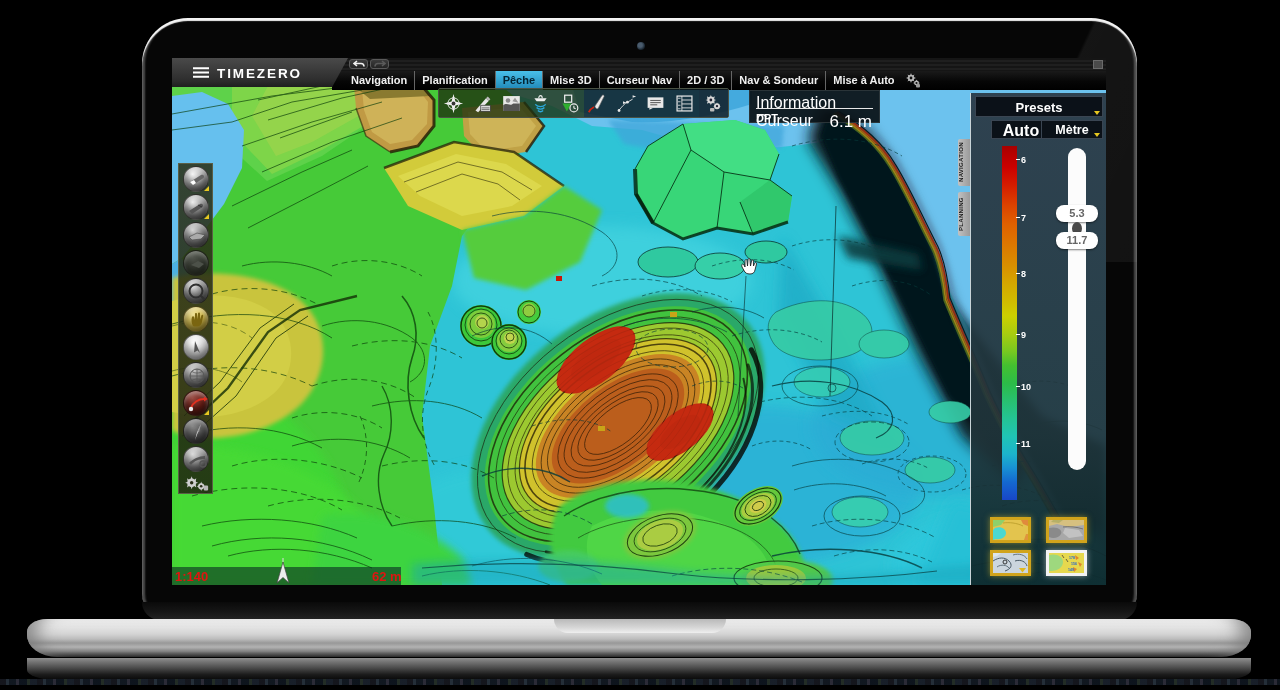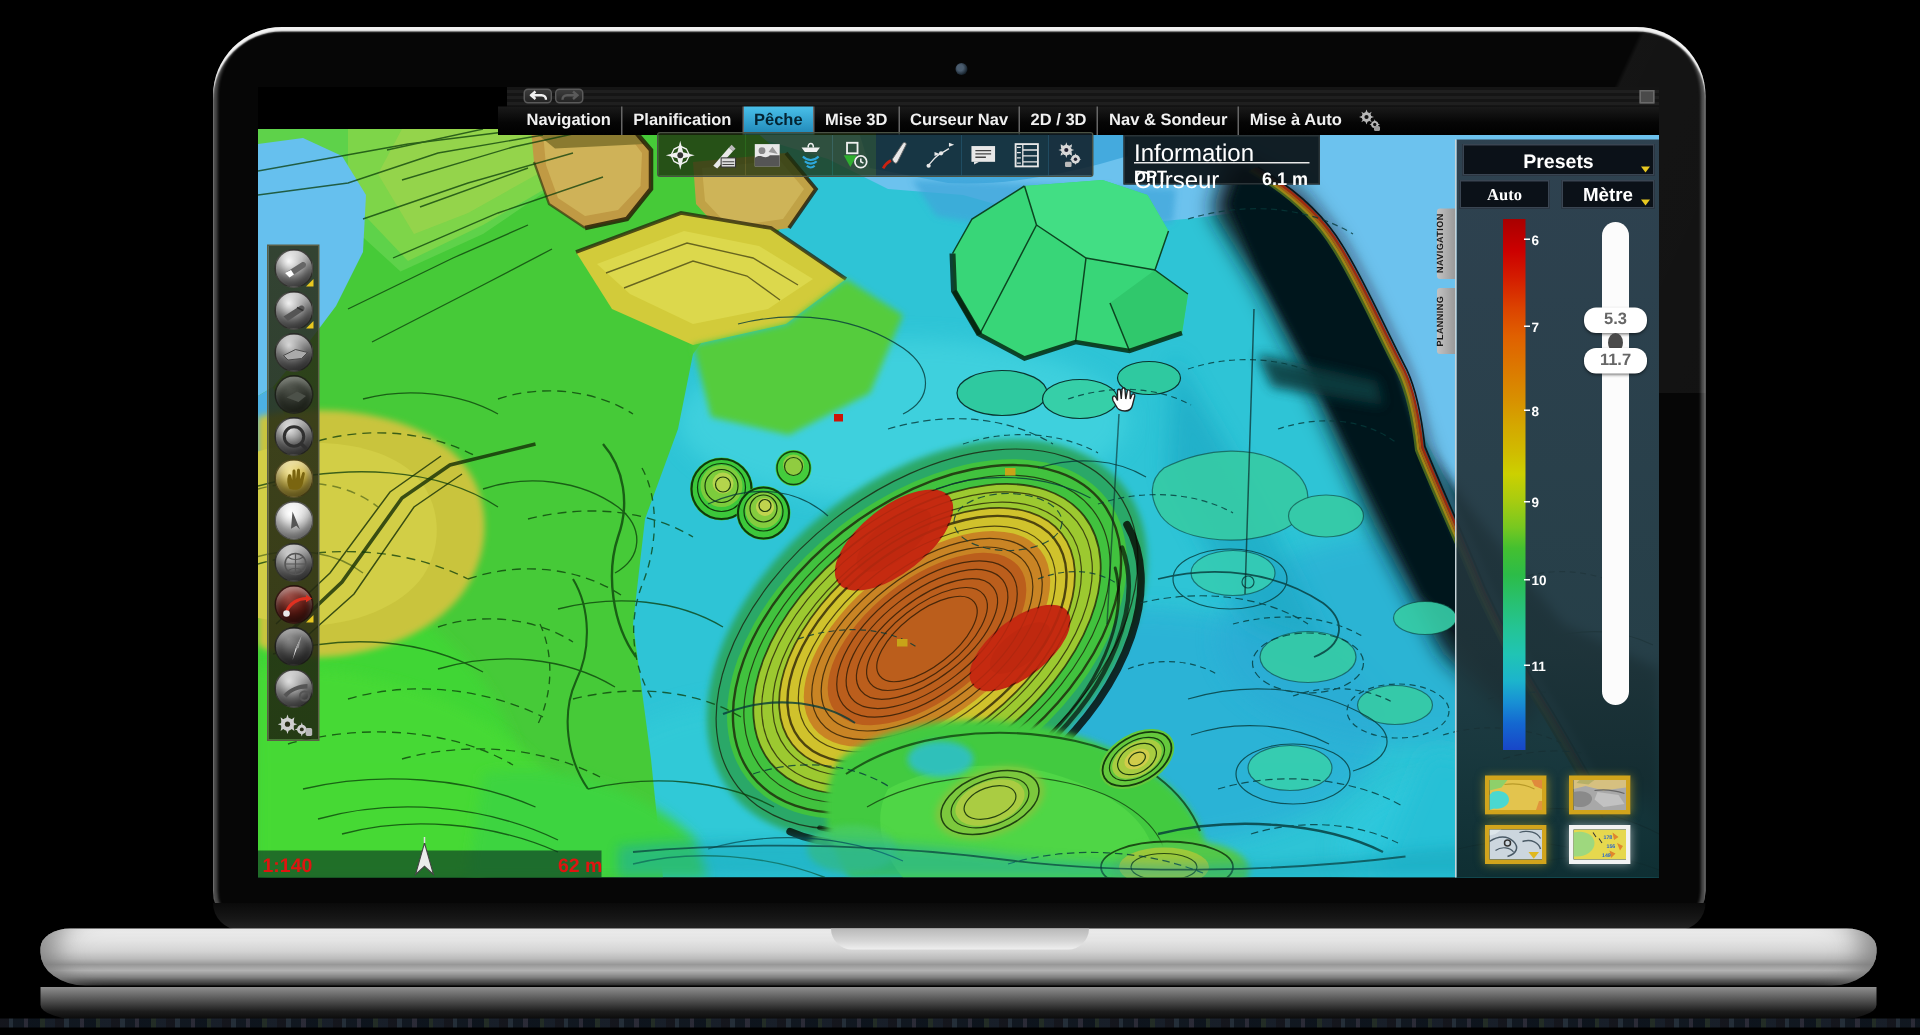--- a/index.html
+++ b/index.html
@@ -435,20 +435,26 @@
               <circle cx="6" cy="6" r="3.2"></circle>
               <path d="M6,1 L6.9,3.4 L5.1,3.4 Z M6,11 L5.1,8.6 L6.9,8.6 Z M1,6 L3.4,5.1 L3.4,6.9 Z M11,6 L8.6,6.9 L8.6,5.1 Z M2.5,2.5 L4.4,3.5 L3.5,4.4 Z M9.5,9.5 L7.6,8.5 L8.5,7.6 Z M9.5,2.5 L8.5,4.4 L7.6,3.5 Z M2.5,9.5 L3.5,7.6 L4.4,8.5 Z"></path>
               <circle cx="11.5" cy="11" r="2.4"></circle>
               <path d="M11.5,7.5 L12.2,9.3 L10.8,9.3 Z M11.5,14.5 L10.8,12.7 L12.2,12.7 Z M8,11 L9.8,10.3 L9.8,11.7 Z M15,11 L13.2,11.7 L13.2,10.3 Z"></path>
             </g>
             <circle cx="6" cy="6" r="1.4" fill="#111"></circle>
             <circle cx="11.5" cy="11" r="1.1" fill="#111"></circle>
             <rect x="11" y="12" width="4" height="3.4" rx="1" fill="#999"></rect>
           </svg></div>
     </div>
+    <div id="logo">
+        <svg style="position:absolute;left:21px;top:9px;" width="16" height="11" viewBox="0 0 16 11">
+          <path d="M0,1.2 H16 M0,5.5 H16 M0,9.8 H16" stroke="#fff" stroke-width="2.1"></path>
+        </svg>
+        <span class="txt">TIMEZERO</span>
+      </div>
 
     <div id="toolbar">
       <div class="ticon" style="background:rgba(30,48,14,.78)">
           <svg viewBox="0 0 24 24">
             <path d="M12,1 L14.2,9.8 L23,12 L14.2,14.2 L12,23 L9.8,14.2 L1,12 L9.8,9.8 Z" fill="#f0f0f0"></path>
             <path d="M12,5 L16.7,7.3 L19,12 L16.7,16.7 L12,19 L7.3,16.7 L5,12 L7.3,7.3 Z" fill="none" stroke="#f0f0f0" stroke-width="1"></path>
             <circle cx="12" cy="12" r="2.2" fill="#333"></circle>
           </svg>
         </div>
       <div class="ticon" style="background:rgba(30,48,14,.78)">
@@ -525,26 +531,26 @@
             <circle cx="16" cy="15" r="1.3" fill="#223"></circle>
             <rect x="8" y="17" width="5" height="4" rx="1" fill="#bbb"></rect>
           </svg>
         </div>
     </div>
 
     <div id="infopanel">
       <div style="padding:3px 0 0 6px;font-size:16px;font-weight:normal;color:#fff;">Information Curseur</div>
       <div style="position:absolute;left:6px;right:6px;top:17px;height:1px;background:#e8e8e8;"></div>
       <div style="position:absolute;left:6px;top:21px;font-size:11px;font-weight:bold;color:#fff;">DPT</div>
-      <div style="position:absolute;right:7px;top:21px;font-size:12px;font-weight:bold;color:#fff;">6.1 m</div>
+      <div style="position:absolute;right:7px;top:21px;font-size:17px;font-weight:normal;color:#fff;">6.1 m</div>
     </div>
 
     <div id="rpanel">
       <div class="rbtn" style="left:4px;top:3px;width:128px;height:21px;line-height:21px;font-size:13px;">Presets<i class="ytri"></i></div>
-      <div class="rbtn" style="left:2px;top:27px;width:60px;height:19px;line-height:19px;font-size:11px;font-family:Liberation Serif, serif;">Auto</div>
+      <div class="rbtn" style="left:20px;top:27px;width:60px;height:19px;line-height:19px;font-size:16px;">Auto</div>
       <div class="rbtn" style="left:70px;top:27px;width:62px;height:19px;line-height:19px;font-size:12.5px;">Mètre<i class="ytri"></i></div>
       <div id="cbar"></div>
       <div class="ctick" style="top:62px;"><b></b>6</div>
       <div class="ctick" style="top:120px;"><b></b>7</div>
       <div class="ctick" style="top:176px;"><b></b>8</div>
       <div class="ctick" style="top:237px;"><b></b>9</div>
       <div class="ctick" style="top:289px;"><b></b>10</div>
       <div class="ctick" style="top:346px;"><b></b>11</div>
       <div id="slider"></div>
       <div class="shandle" style="top:112px;">5.3</div>

